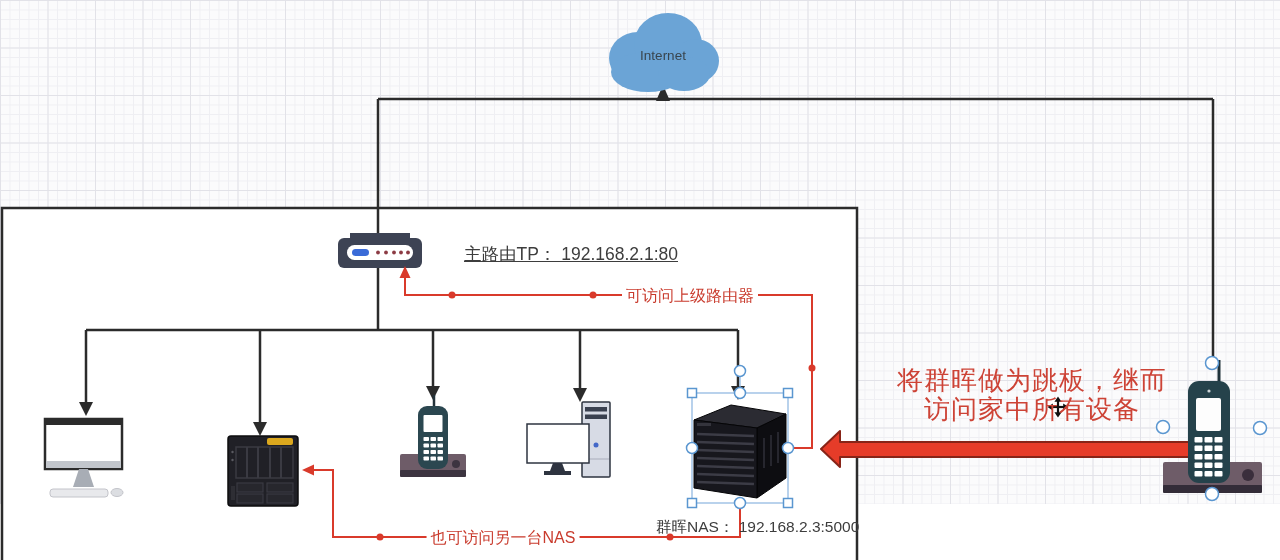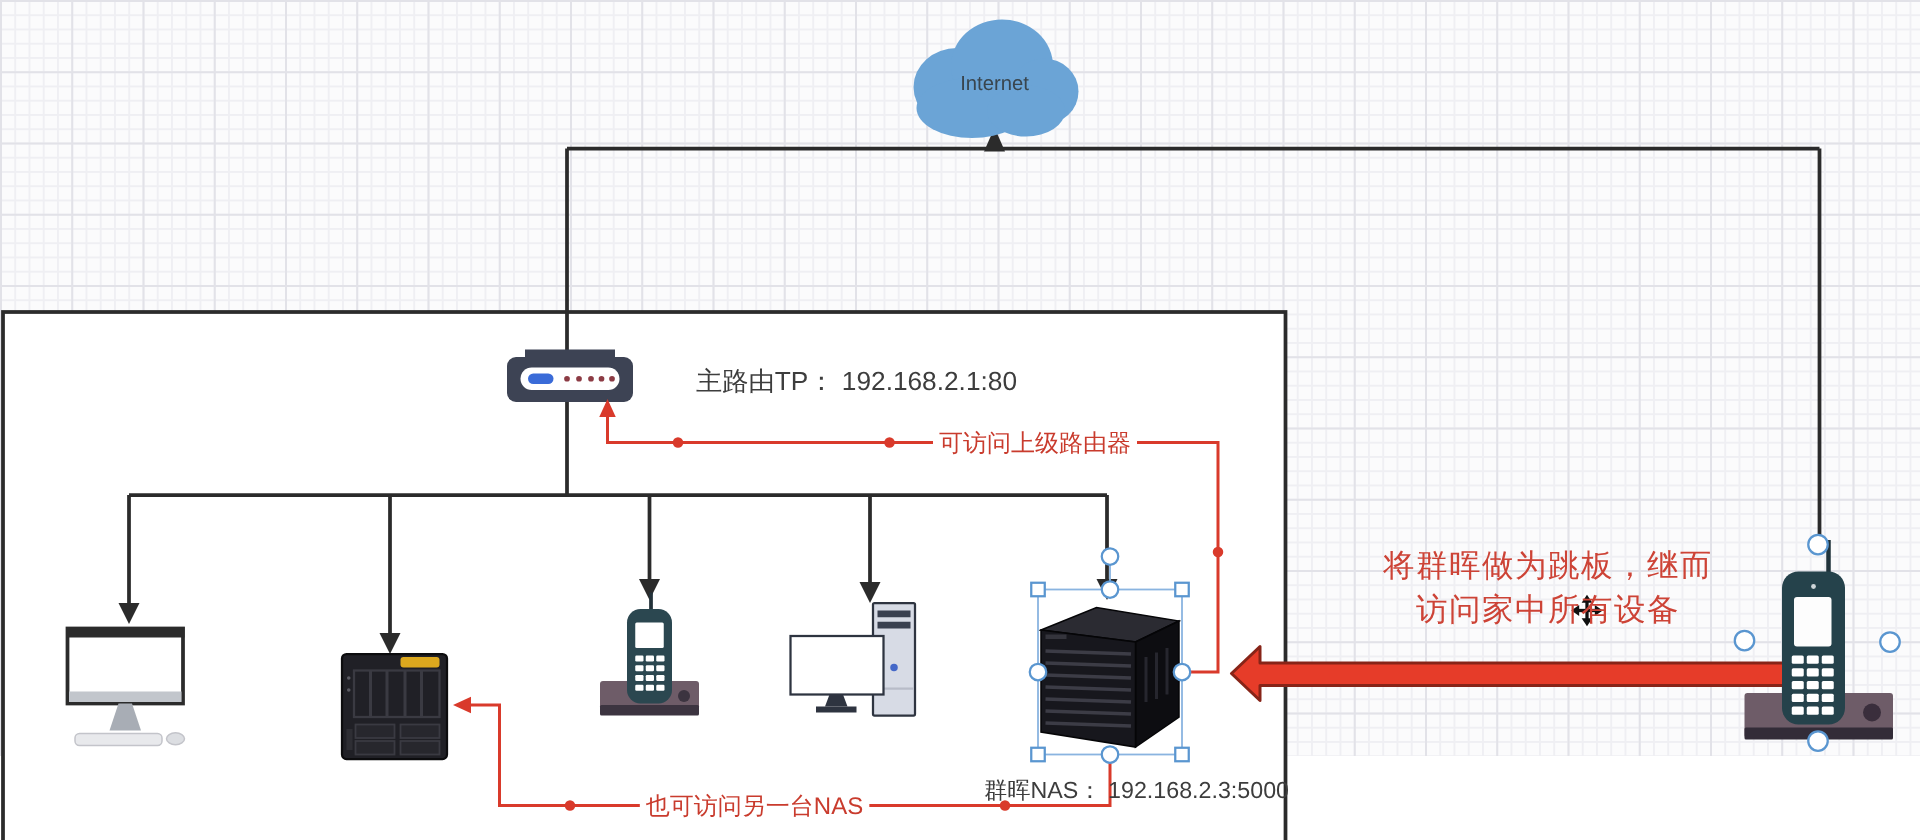--- a/index.html
+++ b/index.html
@@ -10,29 +10,29 @@
     background-image:
       linear-gradient(#e2e2e8 1px, transparent 1px),
       linear-gradient(90deg,#e2e2e8 1px, transparent 1px),
       linear-gradient(#efeff3 1px, transparent 1px),
       linear-gradient(90deg,#efeff3 1px, transparent 1px);
     background-size:47.5px 47.5px,47.5px 47.5px,9.5px 9.5px,9.5px 9.5px;
   }
   svg.layer{position:absolute;left:0;top:0;}
   .lbl{position:absolute;white-space:nowrap;color:#3d3d3d;}
   .lbl-internet{left:613px;top:48px;width:100px;text-align:center;font-size:13.5px;color:#39454e;}
-  .lbl-router{left:464px;top:242px;font-size:17.5px;}
+  .lbl-router{left:464px;top:242px;font-size:17.5px;text-decoration:underline;}
   .lbl-nas2{left:156px;top:517px;font-size:15.5px;}
   .lbl-syno{left:644px;top:517px;font-size:15.5px;margin-left:12px;}
   .edge-note{position:absolute;transform:translate(-50%,-50%);background:#ffffff;
     padding:0 4px;font-size:16px;color:#c93b2d;white-space:nowrap;}
   .edge-note-router{left:690px;top:296px;}
   .edge-note-nas{left:503px;top:538px;}
   .big-note{position:absolute;transform:translateX(-50%);left:1032px;
-    font-size:21px;font-weight:500;color:#cd4336;white-space:nowrap;letter-spacing:1px;}
+    font-size:26px;font-weight:500;color:#cd4336;white-space:nowrap;letter-spacing:1px;}
   .big-note.l1{top:363px;}
   .big-note.l2{top:392px;}
 </style>
 </head>
 <body>
 
 <div id="canvas">
 
   <svg class="layer" width="1280" height="560" viewBox="0 0 1280 560">
 

